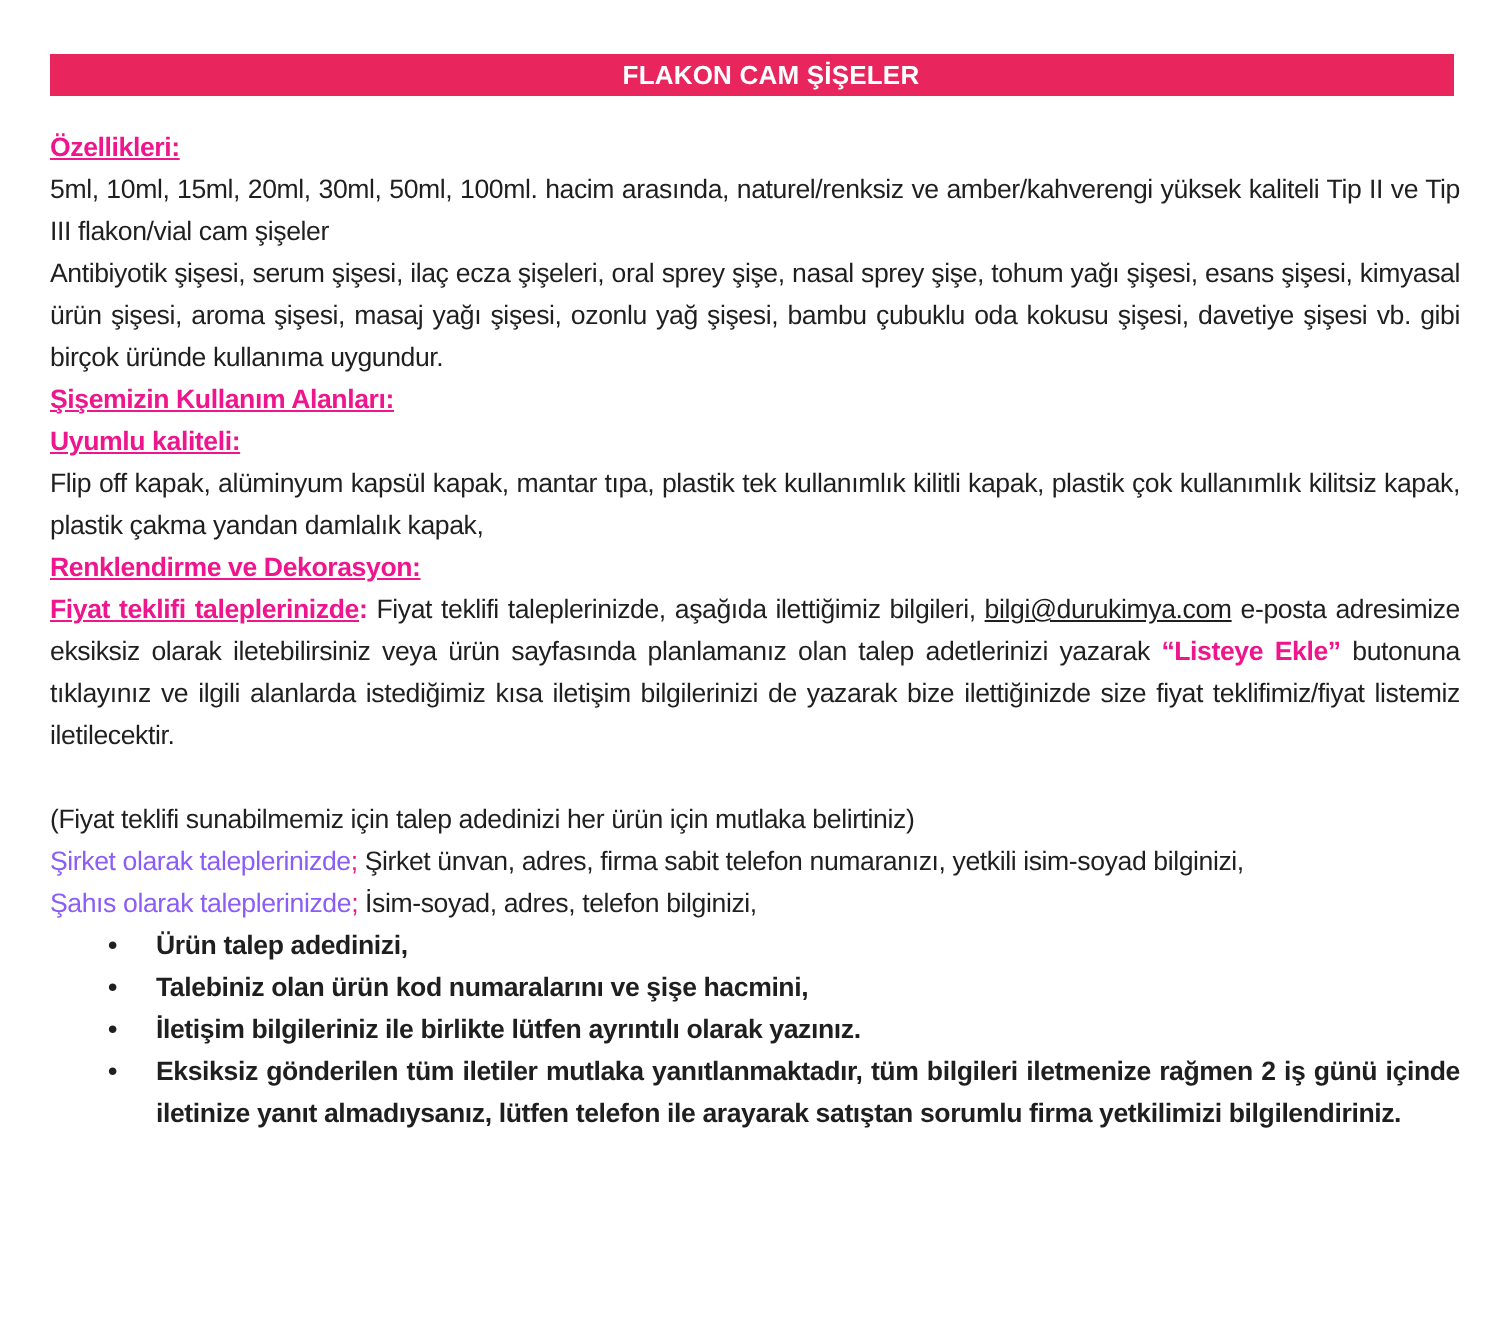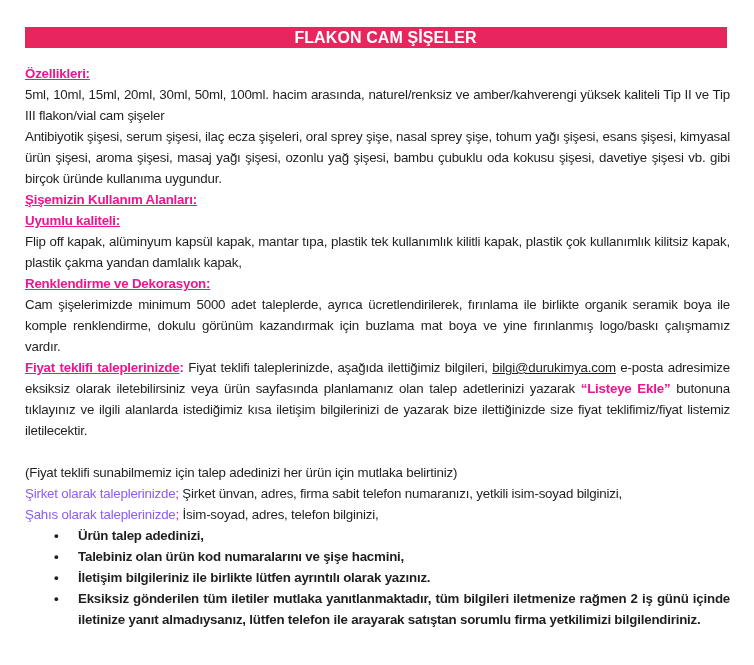--- a/index.html
+++ b/index.html
@@ -17,21 +17,21 @@
   }
   .title-bar {
     margin: 27px 27px 15px 25px;
     height: 21px;
     background: #e8255c;
     text-align: center;
   }
   .title-bar .title-text {
     color: #ffffff;
     font-weight: bold;
-    font-size: 16px;
+    font-size: 13px;
     line-height: 21px;
     letter-spacing: 0.1px;
     margin-left: 19px;
   }
   .content {
     margin: 0 24px 0 25px;
     text-align: justify;
   }
   .content p { margin: 0; }
   .h {
@@ -77,21 +77,20 @@
     <p><span class="h">Özellikleri:</span></p>
     <p>5ml, 10ml, 15ml, 20ml, 30ml, 50ml, 100ml. hacim arasında, naturel/renksiz ve amber/kahverengi yüksek kaliteli Tip II ve Tip III flakon/vial cam şişeler</p>
 
     <p>Antibiyotik şişesi, serum şişesi, ilaç ecza şişeleri, oral sprey şişe, nasal sprey şişe, tohum yağı şişesi, esans şişesi, kimyasal ürün şişesi, aroma şişesi, masaj yağı şişesi, ozonlu yağ şişesi, bambu çubuklu oda kokusu şişesi, davetiye şişesi vb. gibi birçok üründe kullanıma uygundur.</p>
     <p><span class="h">Şişemizin Kullanım Alanları:</span></p>
 
     <p><span class="h">Uyumlu kaliteli: </span></p>
     <p>Flip off kapak, alüminyum kapsül kapak, mantar tıpa, plastik tek kullanımlık kilitli kapak, plastik çok kullanımlık kilitsiz kapak, plastik çakma yandan damlalık kapak,</p>
 
     <p><span class="h">Renklendirme ve Dekorasyon:</span></p>
-    <p>Cam şişelerimizde minimum 5000 adet taleplerde, ayrıca ücretlendirilerek, fırınlama ile birlikte organik seramik boya ile komple renklendirme, dokulu görünüm kazandırmak için buzlama mat boya ve yine fırınlanmış logo/baskı çalışmamız vardır.</p>
 
     <p><span class="h">Fiyat teklifi taleplerinizde</span><span class="pink-bold">:</span><span> Fiyat teklifi taleplerinizde, aşağıda ilettiğimiz bilgileri,  </span><a class="email-link">bilgi@durukimya.com</a><span> e-posta adresimize eksiksiz olarak iletebilirsiniz veya ürün sayfasında planlamanız olan talep adetlerinizi yazarak </span><span class="pink-bold">“Listeye Ekle”</span><span> butonuna tıklayınız ve ilgili alanlarda istediğimiz kısa iletişim bilgilerinizi de yazarak bize ilettiğinizde size fiyat teklifimiz/fiyat listemiz iletilecektir.</span></p>
 
     <div class="blank-line"></div>
 
     <p>(Fiyat teklifi sunabilmemiz için talep adedinizi her ürün için mutlaka belirtiniz)</p>
 
     <p><span class="pink-underline">Şirket olarak taleplerinizde</span><span class="pink">;</span><span> Şirket ünvan, adres, firma sabit telefon numaranızı, yetkili isim-soyad bilginizi,</span></p>
 
     <p><span class="pink-underline">Şahıs olarak taleplerinizde</span><span class="pink">;</span><span> İsim-soyad, adres, telefon bilginizi,</span></p>

